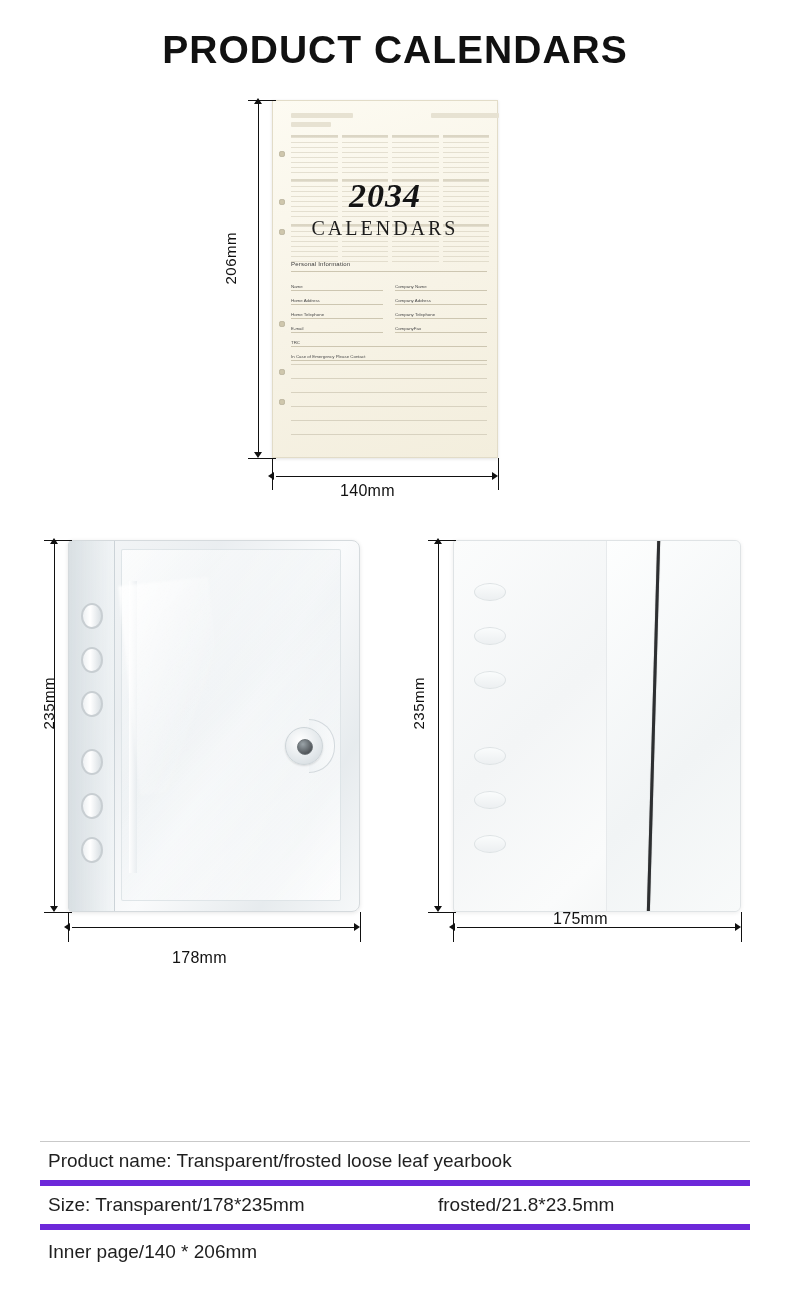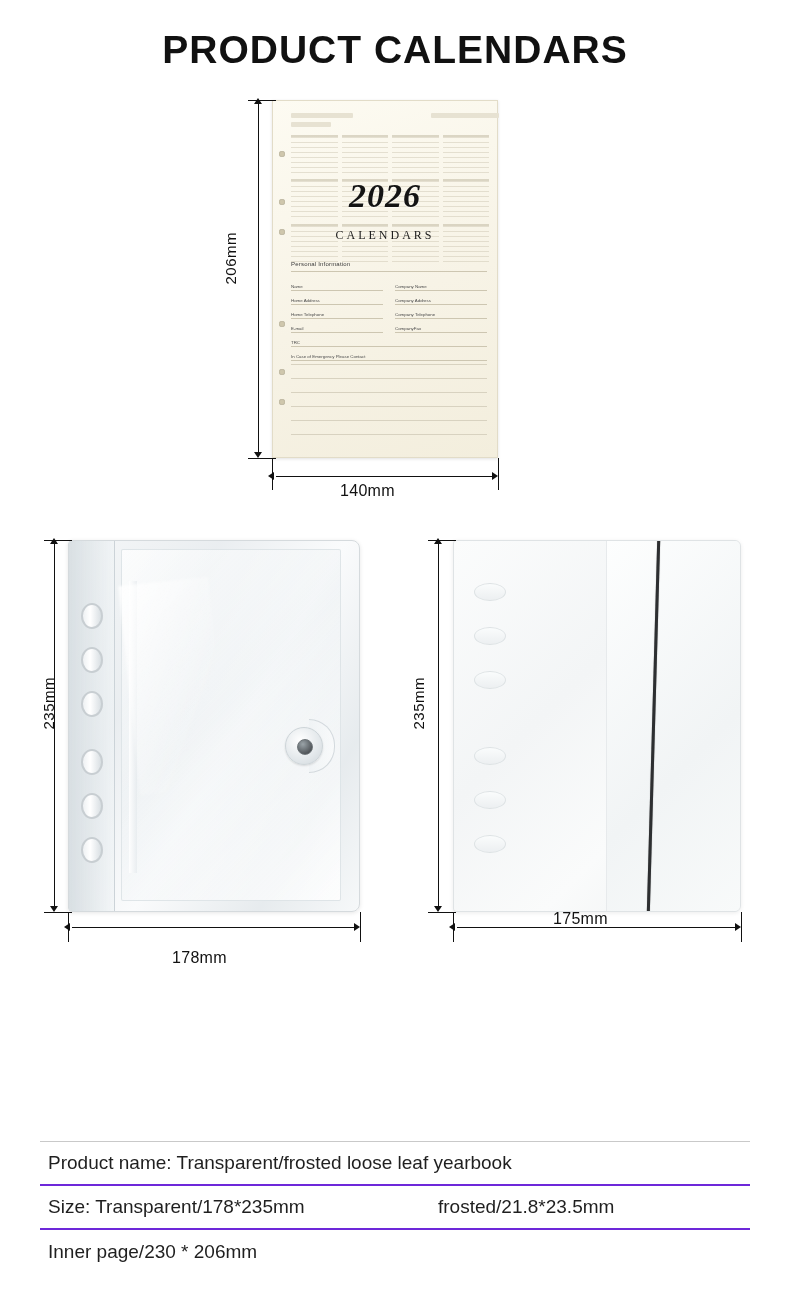--- a/index.html
+++ b/index.html
@@ -81,24 +81,24 @@
     font-size: 34px;
     font-style: italic;
     font-weight: bold;
     letter-spacing: 1px;
     color: #141414;
     line-height: 1;
     text-shadow: 0 1px 0 rgba(255,255,255,.6);
   }
   .ip-calendars {
     font-family: "Liberation Serif", serif;
-    font-size: 12px;
+    font-size: 20px;
     letter-spacing: 3px;
     color: #1c1c1c;
-    margin-top: 15px;
+    margin-top: 4px;
   }
   .ip-pi-title {
     position: absolute; left: 18px; top: 160px;
     font-size: 6px; color: #3a3a3a; letter-spacing: .2px;
   }
   .ip-pi-rule {
     position: absolute; left: 18px; right: 10px; top: 170px;
     height: 1px; background: #cdc6b1;
   }
   .ip-fields {
@@ -267,21 +267,21 @@
   .spec-table {
     position: absolute;
     left: 40px; right: 40px;
     bottom: 28px;
     border-top: 1px solid #c9c9c9;
   }
   .spec-row {
     display: flex;
     align-items: center;
     height: 44px;
-    border-bottom: 2px solid #6d28d9;
+    border-bottom: 6px solid #6d28d9;
     font-size: 19px;
     color: #1f1f1f;
     padding: 0 8px;
   }
   .spec-row.last { border-bottom: none; }
   .spec-cell { white-space: nowrap; }
   .spec-cell.c1 { width: 390px; }
   .spec-cell.c2 { }
   .spec-row.single .spec-cell { width: auto; }
 </style>
@@ -315,21 +315,21 @@
         <div class="ip-mini"></div>
         <div class="ip-mini"></div>
         <div class="ip-mini"></div>
       <div class="ip-mini"></div>
         <div class="ip-mini"></div>
         <div class="ip-mini"></div>
         <div class="ip-mini"></div>
     </div>
 
     <div class="ip-year-block">
-      <div class="ip-year">2026</div>
+      <div class="ip-year">2034</div>
       <div class="ip-calendars">CALENDARS</div>
     </div>
 
     <div class="ip-pi-title">Personal Information</div>
     <div class="ip-pi-rule"></div>
 
     <div class="ip-fields">
       <div class="ip-field">Name</div>
       <div class="ip-field">Company Name</div>
       <div class="ip-field">Home Address</div>
@@ -425,15 +425,15 @@
 
 <div class="spec-table">
   <div class="spec-row single">
     <div class="spec-cell">Product name: Transparent/frosted loose leaf yearbook</div>
   </div>
   <div class="spec-row">
     <div class="spec-cell c1">Size: Transparent/178*235mm</div>
     <div class="spec-cell c2">frosted/21.8*23.5mm</div>
   </div>
   <div class="spec-row last">
-    <div class="spec-cell c1">Inner page/230 * 206mm</div>
+    <div class="spec-cell c1">Inner page/140 * 206mm</div>
   </div>
 </div>
 
 </body></html>

